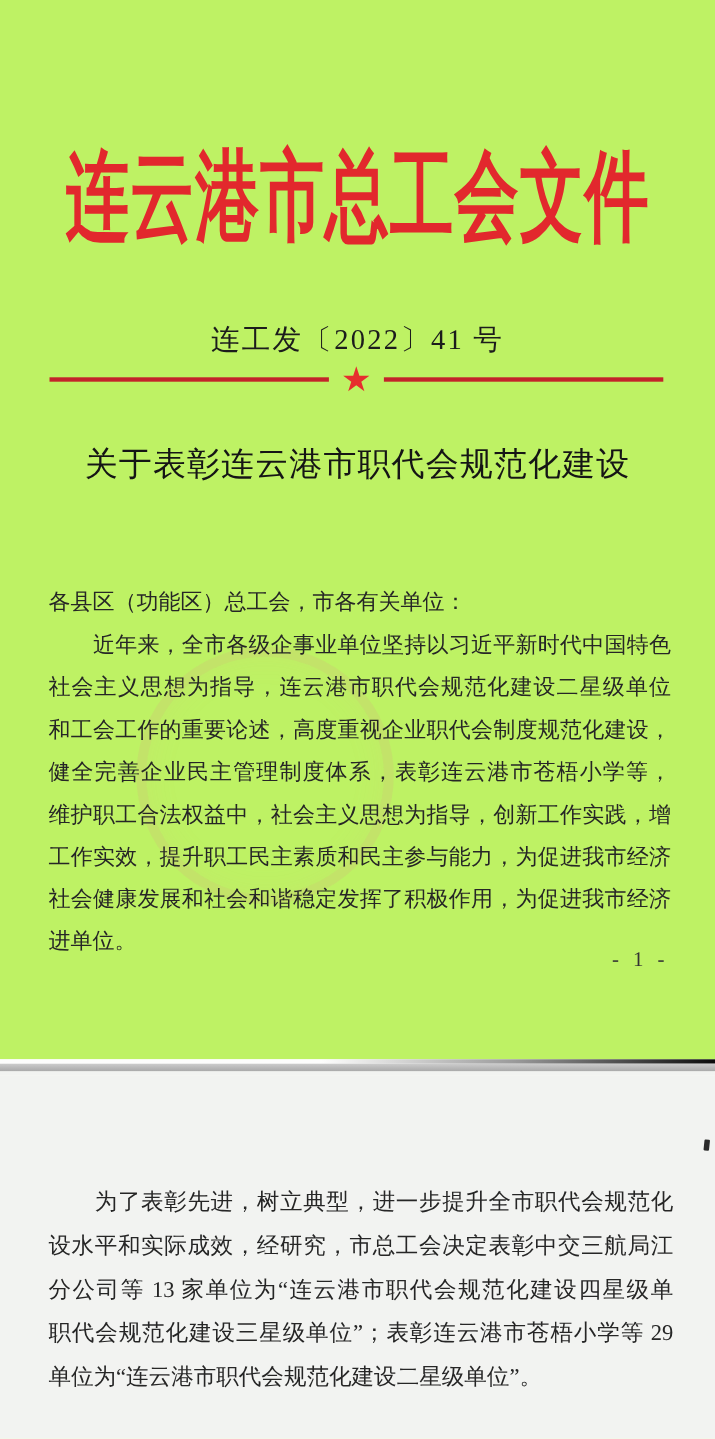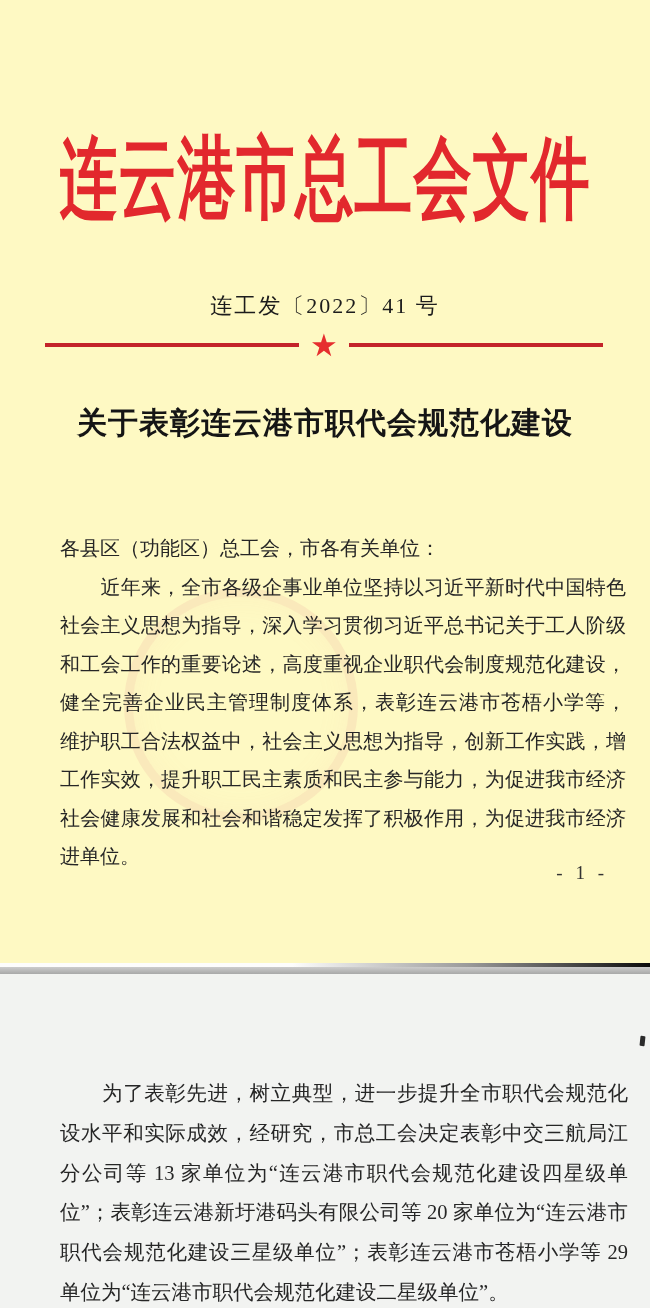--- a/index.html
+++ b/index.html
@@ -5,56 +5,56 @@
   html,body { margin:0; padding:0; }
   body {
     width:650px; height:1308px; position:relative; overflow:hidden;
     background:#ffffff;
     font-family:"Liberation Serif","DejaVu Serif",serif;
   }
 
   
   .page1 {
     position:absolute; top:0; left:0; width:650px; height:963px;
-    background:#fef9c3;
+    background:#bef264;
   }
 
   .red-header {
     position:absolute; top:128px; left:0; width:100%; height:104px;
     line-height:104px; text-align:center;
     font-size:58px; font-weight:bold; letter-spacing:1px;
     color:#e2282d;
     transform:scaleY(1.55); transform-origin:center;
     white-space:nowrap;
   }
 
   .doc-number {
     position:absolute; top:291px; left:0; width:100%;
-    text-align:center; font-size:22px; letter-spacing:2px; color:#1c1c1c;
+    text-align:center; font-size:26px; letter-spacing:2px; color:#1c1c1c;
   }
 
   .star-divider {
     position:absolute; top:330px; left:45px; right:47px; height:30px;
     display:flex; align-items:center;
   }
   .divider-line { flex:1; height:4px; background:#c3242a; }
   .star-icon {
     color:#e62e2e; font-size:31px; line-height:30px; margin:0 11px;
     font-family:"DejaVu Sans",sans-serif;
   }
 
   .doc-title {
     position:absolute; top:401px; left:0; width:100%;
-    text-align:center; font-size:30px; font-weight:bold;
+    text-align:center; font-size:30px; font-weight:normal;
     line-height:43px; letter-spacing:1px; color:#151515;
   }
 
   .body-block {
     position:absolute; left:44px; width:566px;
-    font-size:20px; color:#262626;margin-left:16px;
+    font-size:20px; color:#262626;
   }
   .body1 { top:529px; }
   .cjk-line {
     line-height:38.5px;
     text-align:justify; text-align-last:justify;
     height:38.5px; overflow:hidden;
   }
   .salutation { text-align-last:left; }
   .para .cjk-line:last-child { text-align-last:left; }
 
@@ -118,21 +118,21 @@
   <div class="doc-title">
     <div>关于表彰连云港市职代会规范化建设</div>
   </div>
 
   <div class="seal-stamp"></div>
 
   <div class="body-block body1">
     <div class="cjk-line salutation">各县区（功能区）总工会，市各有关单位：</div>
     <div class="para">
         <div class="cjk-line">　　近年来，全市各级企事业单位坚持以习近平新时代中国特色</div>
-        <div class="cjk-line">社会主义思想为指导，深入学习贯彻习近平总书记关于工人阶级</div>
+        <div class="cjk-line">社会主义思想为指导，连云港市职代会规范化建设二星级单位</div>
         <div class="cjk-line">和工会工作的重要论述，高度重视企业职代会制度规范化建设，</div>
         <div class="cjk-line">健全完善企业民主管理制度体系，表彰连云港市苍梧小学等，</div>
         <div class="cjk-line">维护职工合法权益中，社会主义思想为指导，创新工作实践，增强</div>
         <div class="cjk-line">工作实效，提升职工民主素质和民主参与能力，为促进我市经济</div>
         <div class="cjk-line">社会健康发展和社会和谐稳定发挥了积极作用，为促进我市经济</div>
         <div class="cjk-line">进单位。</div>
       </div>
   </div>
 
   <div class="page-number">- 1 -</div>
@@ -143,19 +143,18 @@
   <div class="break-band"></div>
   <div class="break-bottom"></div>
 </div>
 
 <div class="page2">
   <div class="body-block body2">
     <div class="para">
         <div class="cjk-line">　　为了表彰先进，树立典型，进一步提升全市职代会规范化建</div>
         <div class="cjk-line">设水平和实际成效，经研究，市总工会决定表彰中交三航局江苏</div>
         <div class="cjk-line">分公司等 13 家单位为“连云港市职代会规范化建设四星级单</div>
-        <div class="cjk-line">位”；表彰连云港新圩港码头有限公司等 20 家单位为“连云港市</div>
         <div class="cjk-line">职代会规范化建设三星级单位”；表彰连云港市苍梧小学等 29 家</div>
         <div class="cjk-line">单位为“连云港市职代会规范化建设二星级单位”。</div>
       </div>
   </div>
   <div class="scan-artifact"></div>
 </div>
 
 </body></html>

